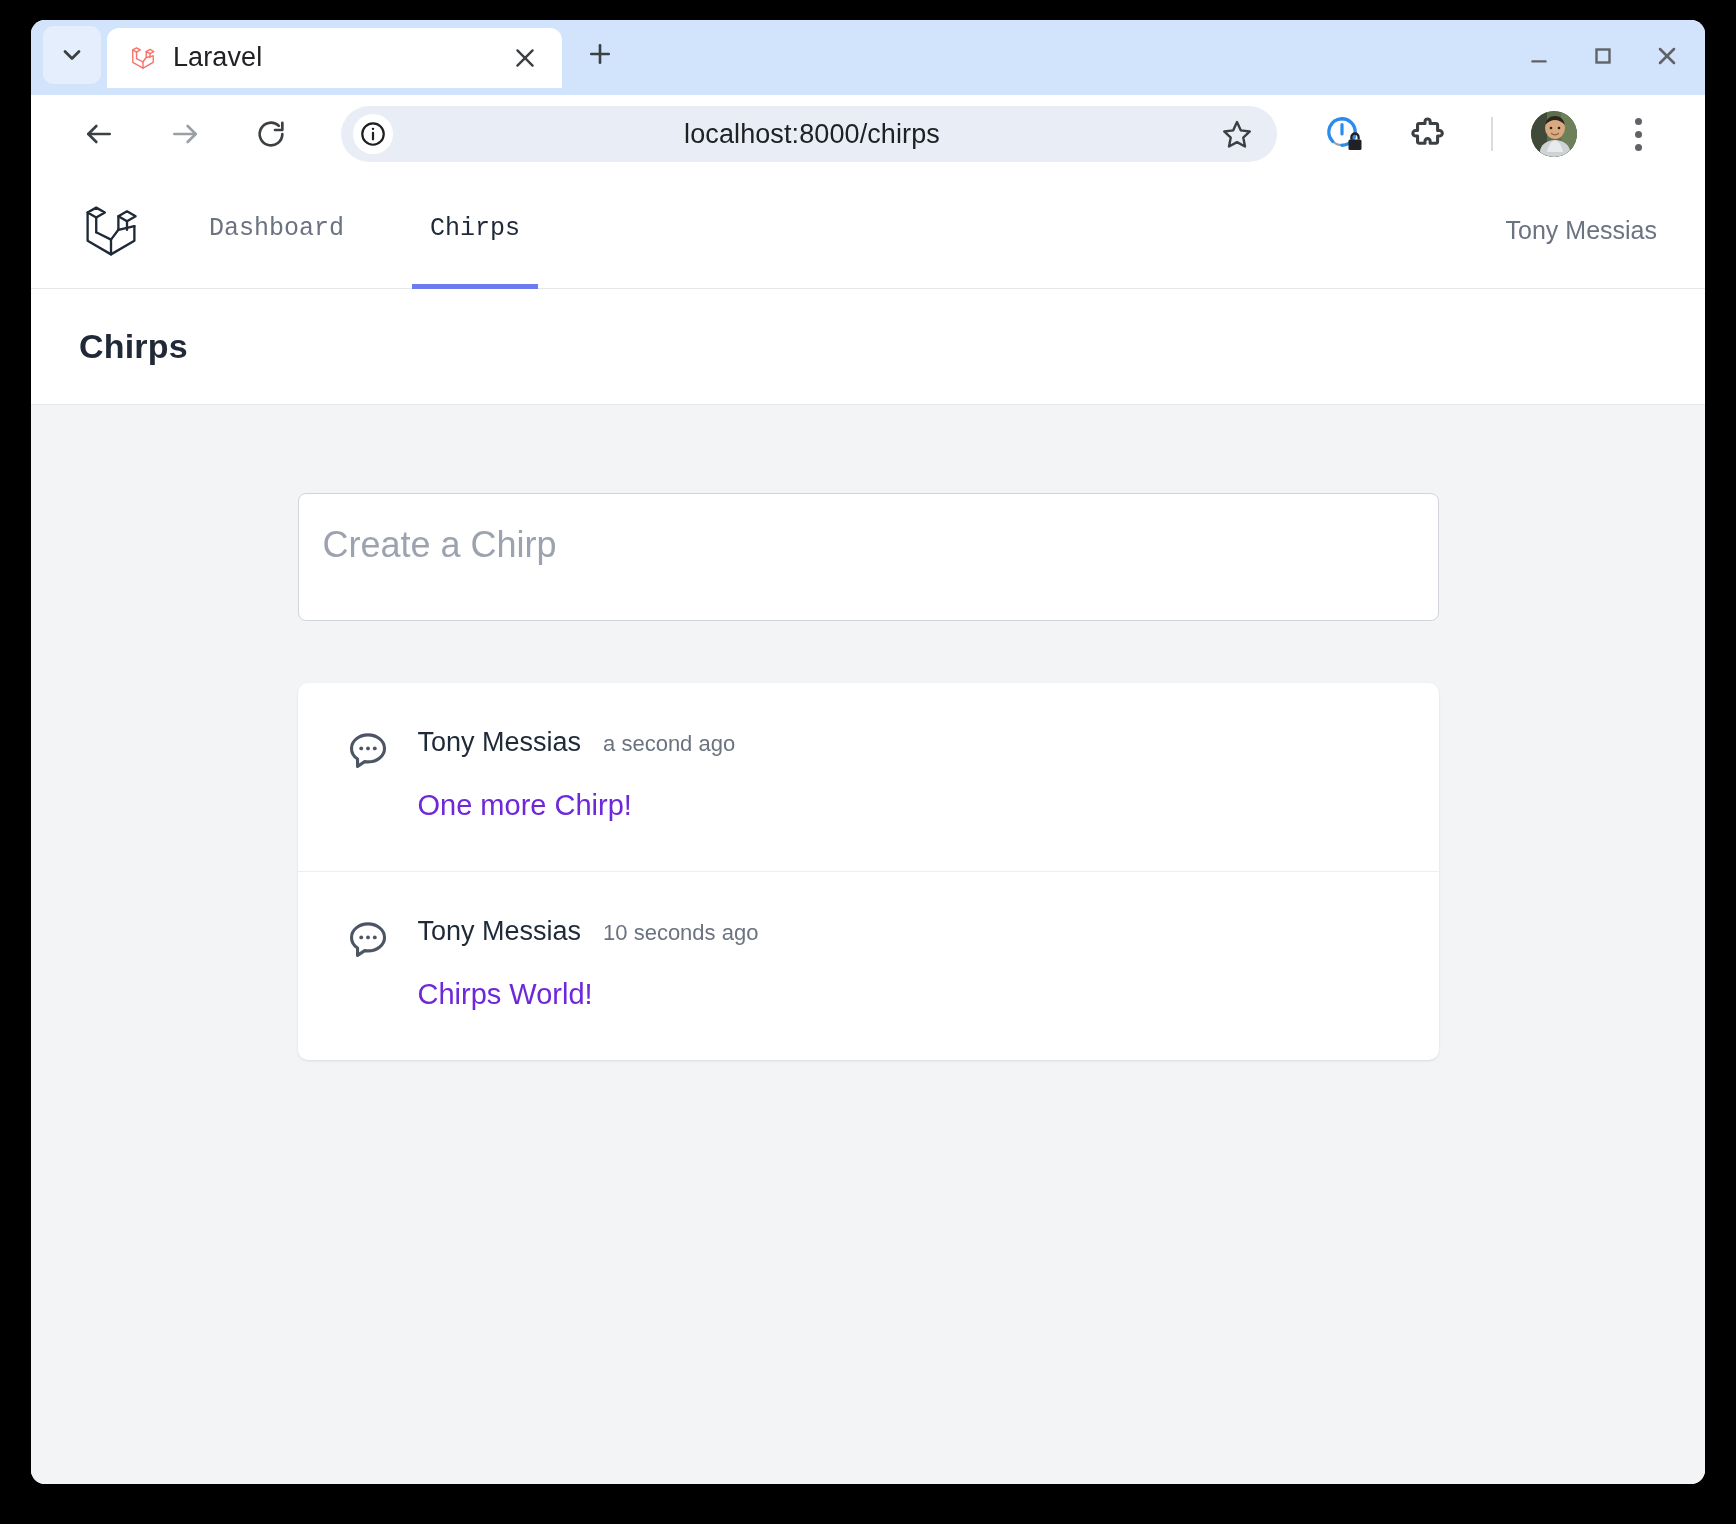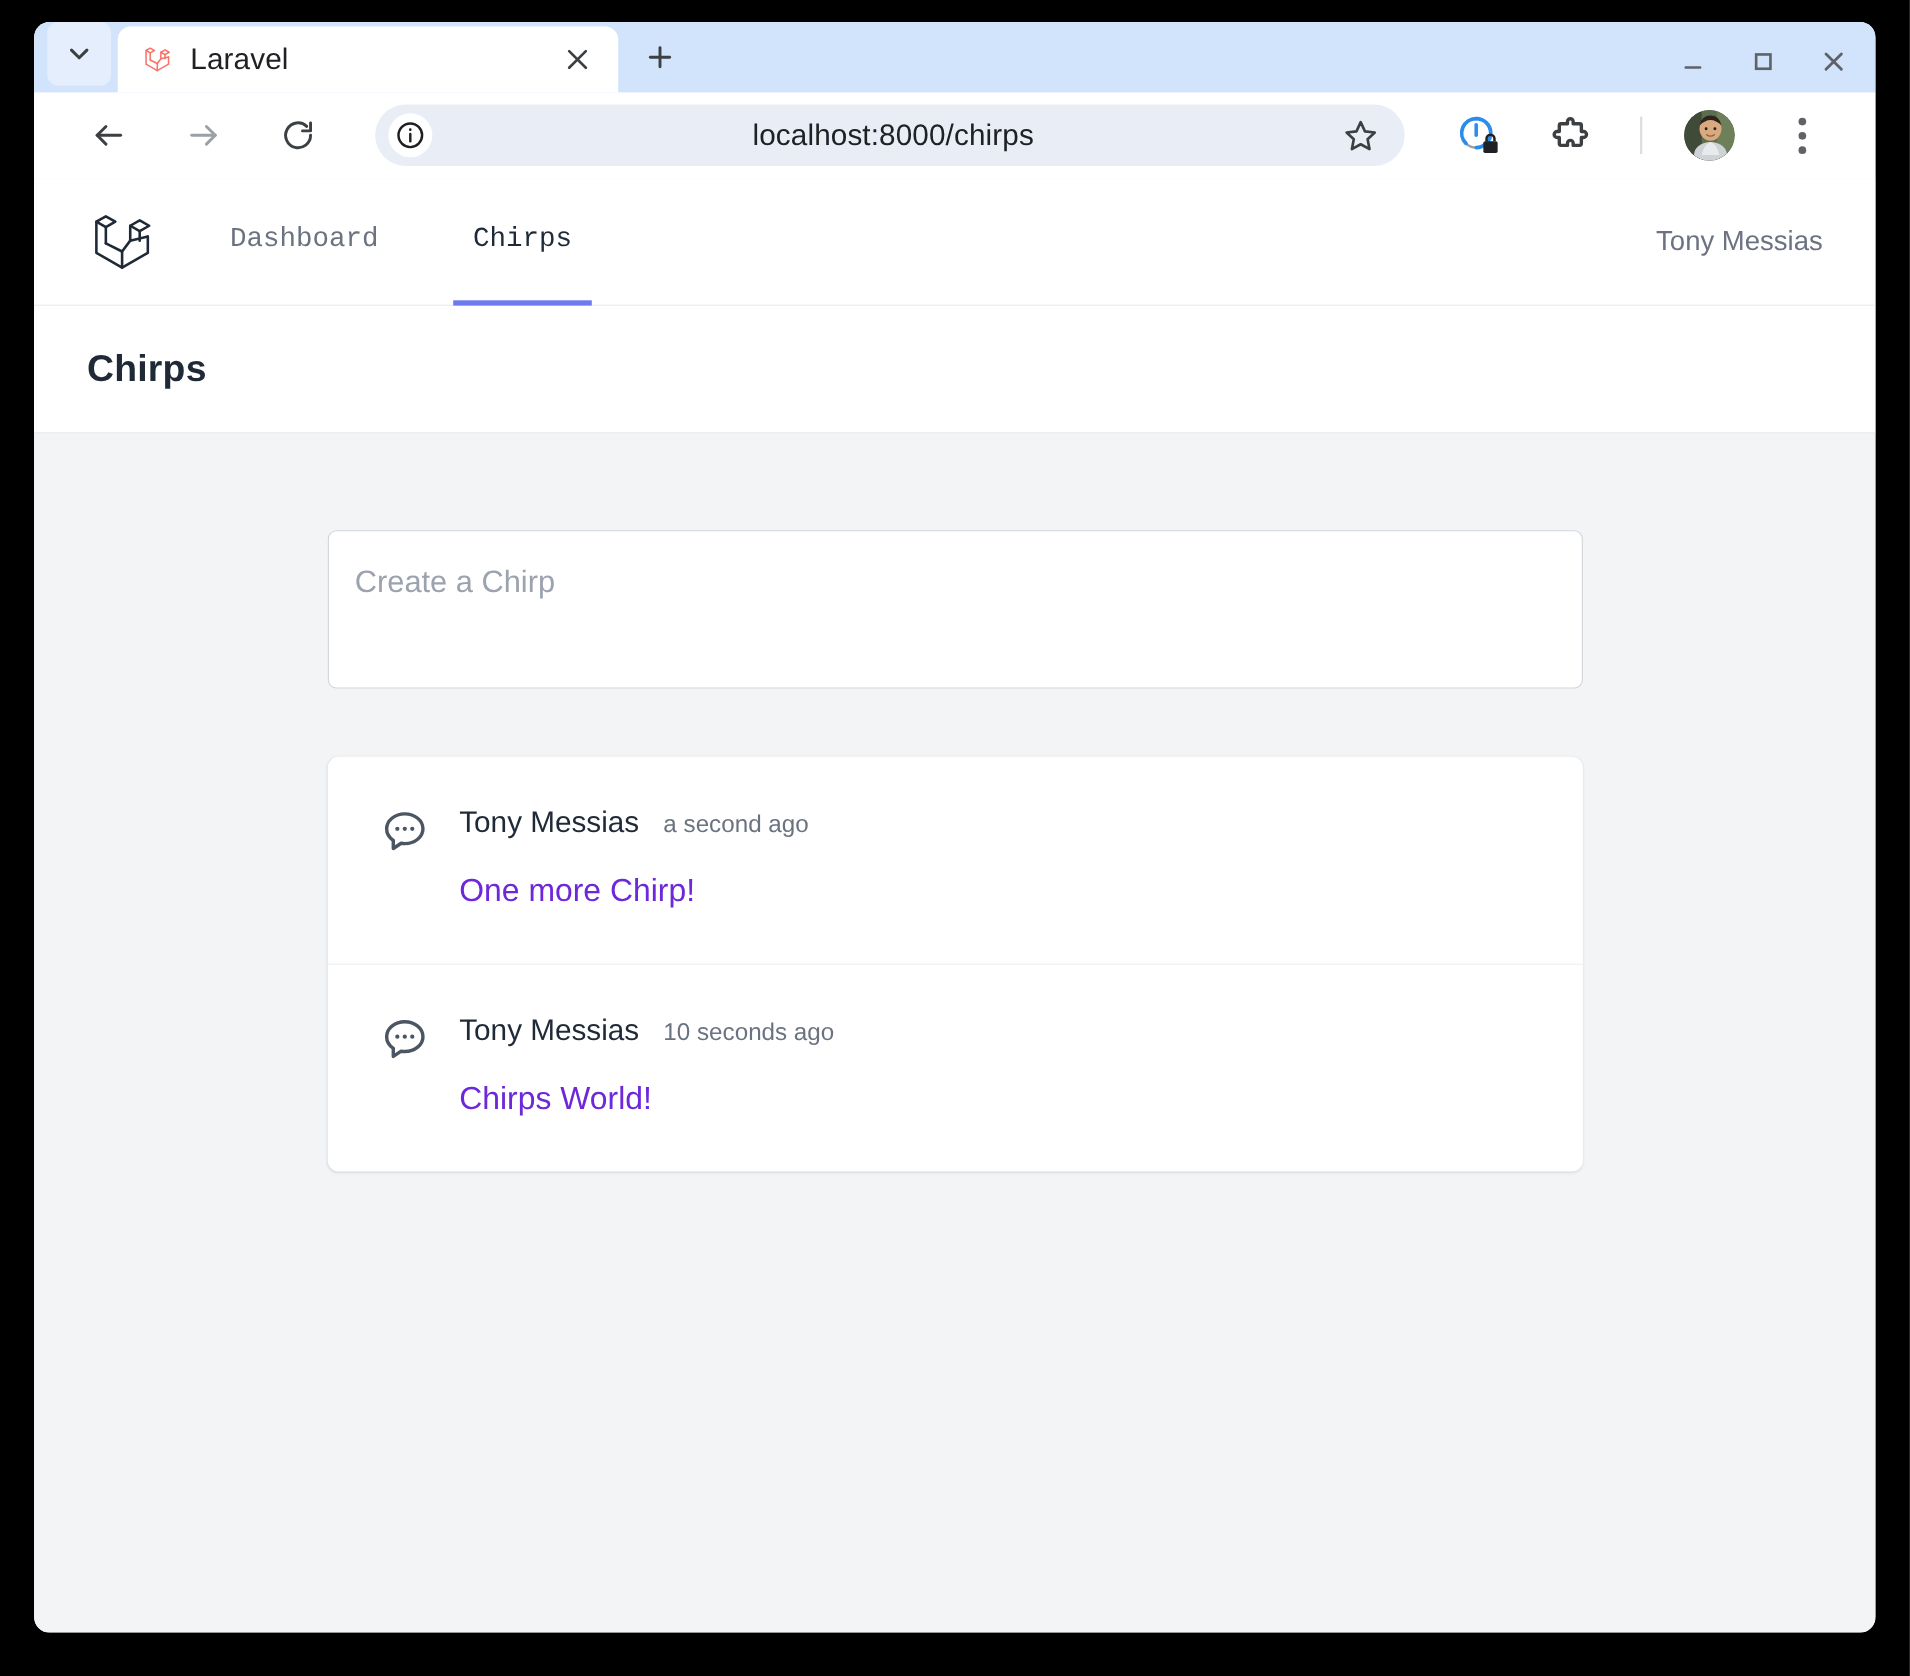--- a/index.html
+++ b/index.html
@@ -21,24 +21,24 @@
     height: 1464px;
     background: #ffffff;
     border-radius: 14px;
     overflow: hidden;
     display: flex;
     flex-direction: column;
   }
 
   
   .tab-strip {
-    height: 64px;
+    height: 75px;
     background: #d2e3fc;
     display: flex;
-    align-items: flex-end;
+    align-items: center;
     padding-left: 12px;
     position: relative;
     flex: 0 0 auto;
   }
 
   .tab-search-btn {
     width: 58px;
     height: 58px;
     margin-bottom: 6px;
     margin-right: 6px;
@@ -309,27 +309,27 @@
     margin: 0 auto;
     padding: 0 52px;
   }
 
   .chirp-form {
     width: 100%;
   }
 
   .chirp-textarea {
     width: 100%;
-    height: 144px;
+    height: 128px;
     background: #ffffff;
     border: 1px solid #d1d5db;
     border-radius: 8px;
     padding: 26px 24px;
     font-family: "Liberation Sans", sans-serif;
-    font-size: 28px;
+    font-size: 36px;
     color: #0369a1;
     resize: none;
     outline: none;
     display: block;
     line-height: 1.4;
   }
   .chirp-textarea::placeholder { color: #9ca3af; }
 
   .chirps-card {
     margin-top: 62px;

